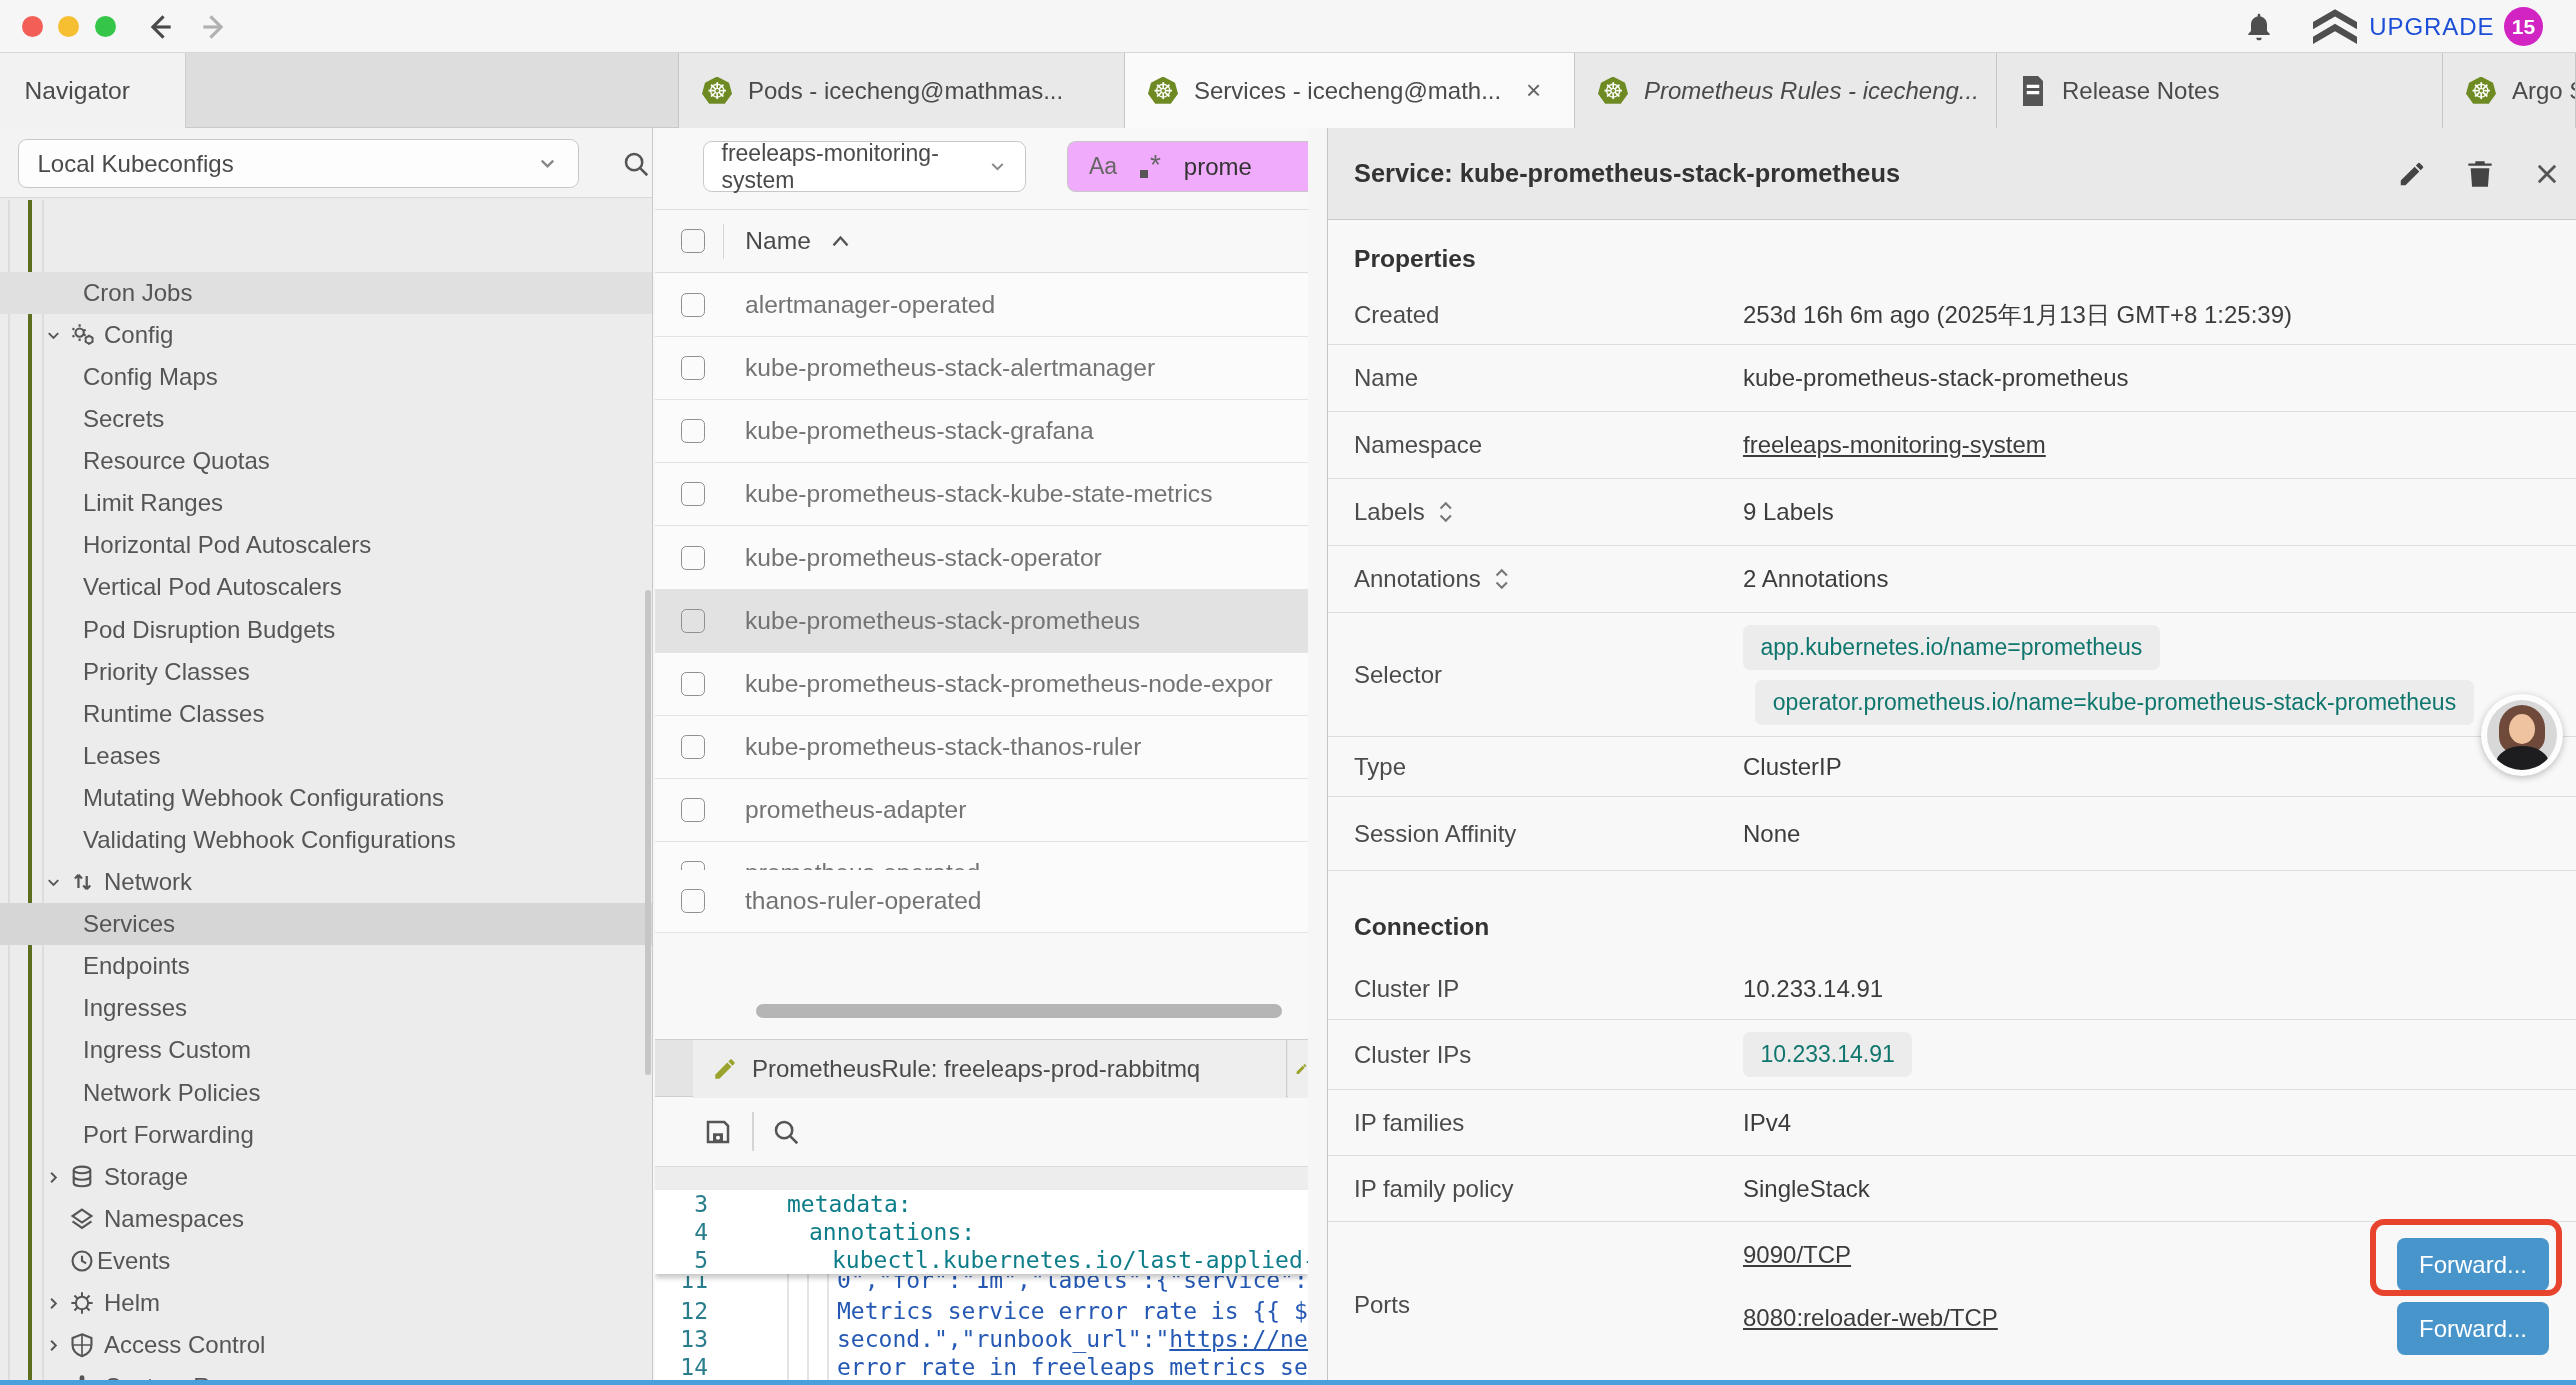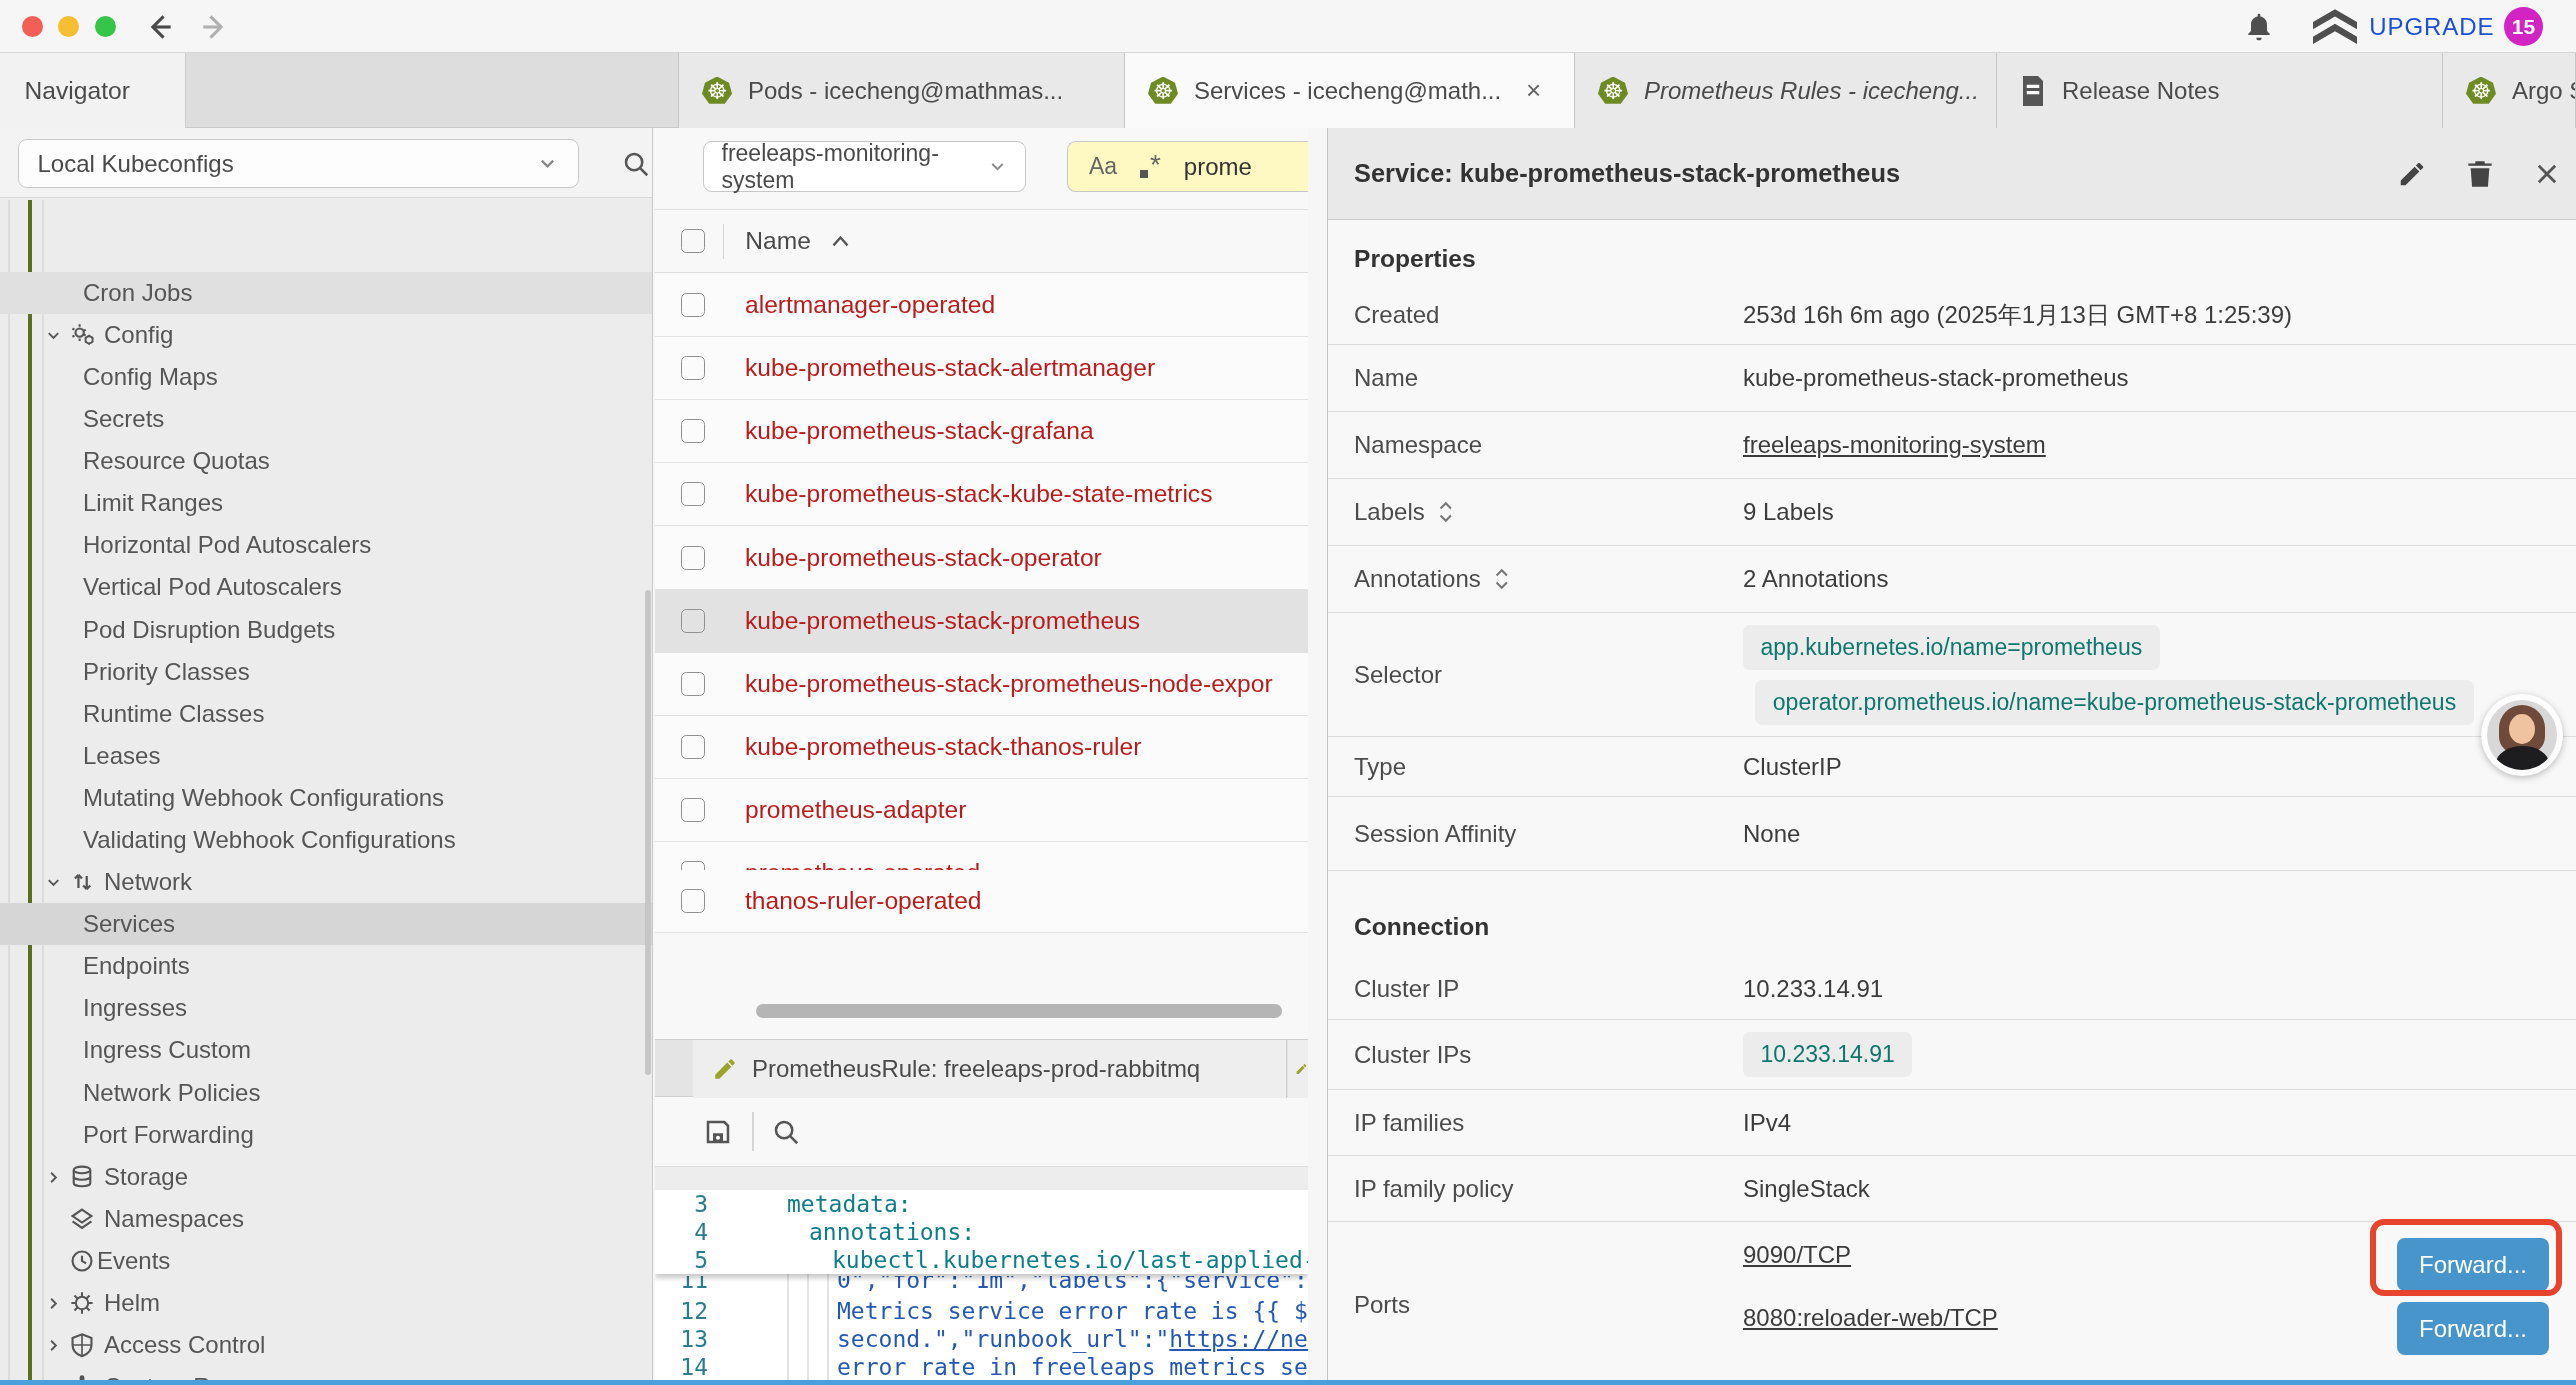--- a/index.html
+++ b/index.html
@@ -47,34 +47,34 @@
   .trow.selected { background:#d6d6d6; }
   .trow .chev { width:23px; text-align:center; color:#555; font-size:19px; flex:none; }
   .trow .ticon { width:30px; flex:none; display:flex; justify-content:center; }
   .trow .tlabel { white-space:nowrap; }
 
   
   #middle { position:absolute; left:655px; top:128px; width:653px; height:1252px; background:#f8f8f8; overflow:hidden; }
   #mid-toolbar { position:absolute; left:0; top:0; width:653px; height:82px; border-bottom:1.8px solid #dedede; }
   #ns-select { position:absolute; left:48px; top:13px; width:323px; height:51px; background:#fff; border:1.8px solid #c7c7c7; border-radius:8.8px; display:flex; align-items:center; padding:0 17.5px; font-size:23px; color:#4a4a4a; cursor:pointer; }
   #ns-select .chev { margin-left:auto; color:#888; }
-  #filterbox { position:absolute; left:412px; top:13px; width:263px; height:51px; background:#fef9c3; border:1.8px solid #c7c7c7; border-radius:8.8px 0 0 8.8px; border-right:none; display:flex; align-items:center; gap:23px; padding:0 21px; }
+  #filterbox { position:absolute; left:412px; top:13px; width:263px; height:51px; background:#f0abfc; border:1.8px solid #c7c7c7; border-radius:8.8px 0 0 8.8px; border-right:none; display:flex; align-items:center; gap:23px; padding:0 21px; }
   #filterbox .tg { font-size:23px; color:#666; cursor:pointer; }
   #filterbox .query { font-size:24px; color:#333; }
   .sq { display:inline-block; width:8px; height:8px; background:#555; margin-right:1.8px; }
   #table-header { position:absolute; left:0; top:82px; width:653px; height:63px; border-bottom:1.8px solid #dedede; display:flex; align-items:center; }
   .cb { width:24px; height:24px; border:1.8px solid #8f8f8f; border-radius:5.3px; background:transparent; flex:none; cursor:pointer; }
   #table-header .cb { margin-left:26px; }
   #col-divider { width:1.8px; height:35px; background:#d5d5d5; margin-left:17.5px; }
   #col-name { margin-left:21px; font-size:24.6px; color:#4a4a4a; display:flex; align-items:center; gap:19px; cursor:pointer; }
   #rows { position:absolute; left:0; top:146px; width:653px; }
   .drow { position:absolute; left:0; width:653px; height:63px; display:flex; align-items:center; border-bottom:1.8px solid #e3e3e3; background:#fbfbfb; cursor:pointer; }
   .drow.selected { background:#e2e2e2; }
   .drow .cb { margin-left:26px; }
-  .drow .nm { margin-left:40px; font-size:24.6px; color:#b91c1c; white-space:nowrap; }
+  .drow .nm { margin-left:40px; font-size:24.6px; color:#737373; white-space:nowrap; }
   #hscroll { position:absolute; left:101px; top:876px; width:526px; height:14px; border-radius:7px; background:#b5b5b5; cursor:pointer; }
 
   
   #bottom-tabs { position:absolute; left:0; top:911px; width:653px; height:58px; background:#e4e4e4; border-top:1.8px solid #cfcfcf; border-bottom:1.8px solid #cfcfcf; }
   .btab { position:absolute; top:0; height:58px; background:#eeeeee; border-right:1.8px solid #cfcfcf; display:flex; align-items:center; gap:14px; padding:0 19px; font-size:24px; color:#4a4a4a; white-space:nowrap; overflow:hidden; cursor:pointer; }
   #btab1 { left:38px; width:594px; }
   #btab2 { left:633px; width:20px; padding:0 0 0 7px; border-right:none; }
   #ed-toolbar { position:absolute; left:0; top:969px; width:653px; height:70px; border-bottom:1.8px solid #dcdcdc; display:flex; align-items:center; }
   #ed-toolbar .vd { width:1.8px; height:39px; background:#d5d5d5; margin:0 17.5px 0 19px; }
   #ed-strip { position:absolute; left:0; top:1039px; width:653px; height:23px; background:#ededed; }

